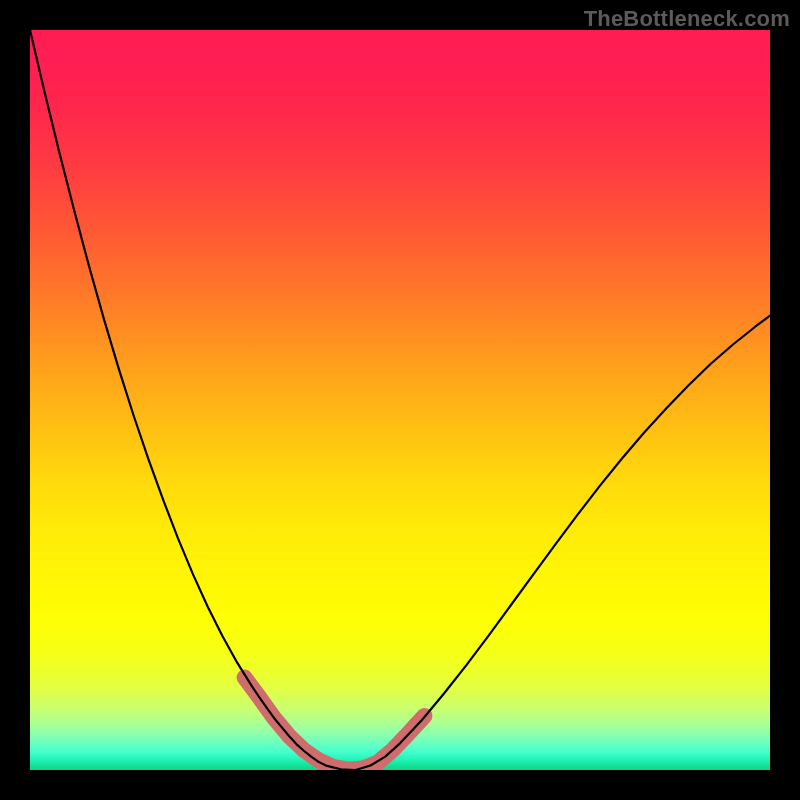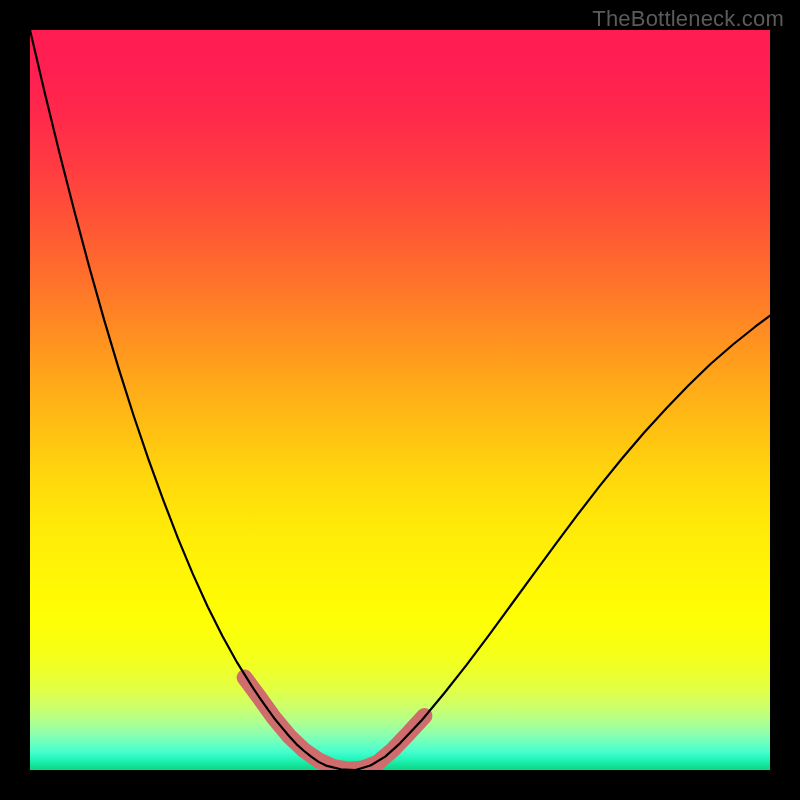--- a/index.html
+++ b/index.html
@@ -37,24 +37,24 @@
   .curve-svg {
     position: absolute;
     left: 0;
     top: 0;
     width: 740px;
     height: 740px;
   }
   .watermark {
     position: absolute;
     top: 6px;
-    right: 16px;
+    right: 10px;
     color: #5b5b5b;
     font-size: 22px;
-    font-weight: 400;
+    font-weight: 700;
     letter-spacing: 0.2px;
   }
 </style>
 </head>
 <body>
 
 <div class="frame">
 
   <div class="watermark">TheBottleneck.com</div>
 

